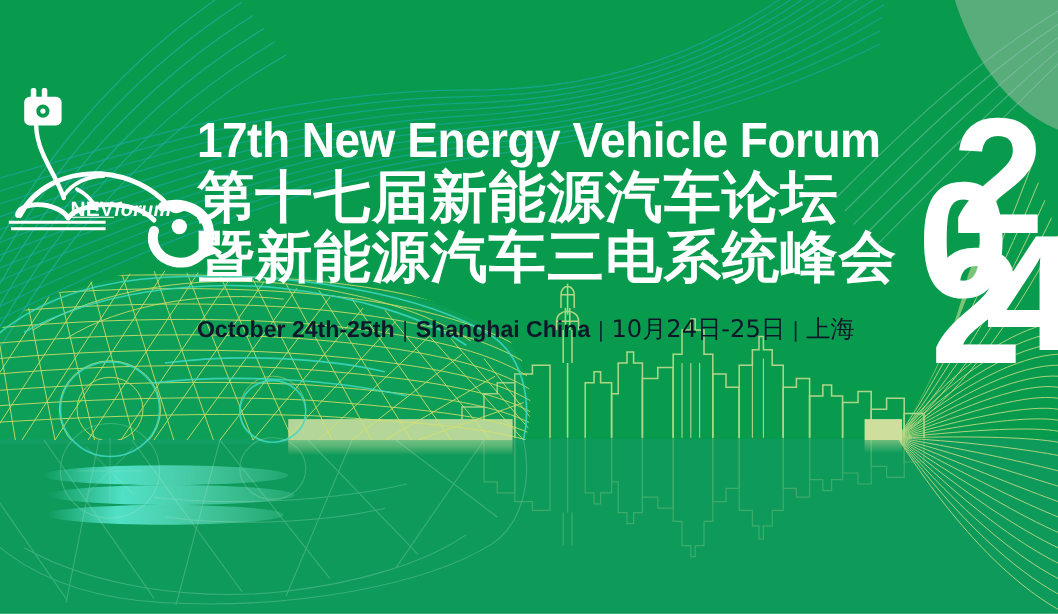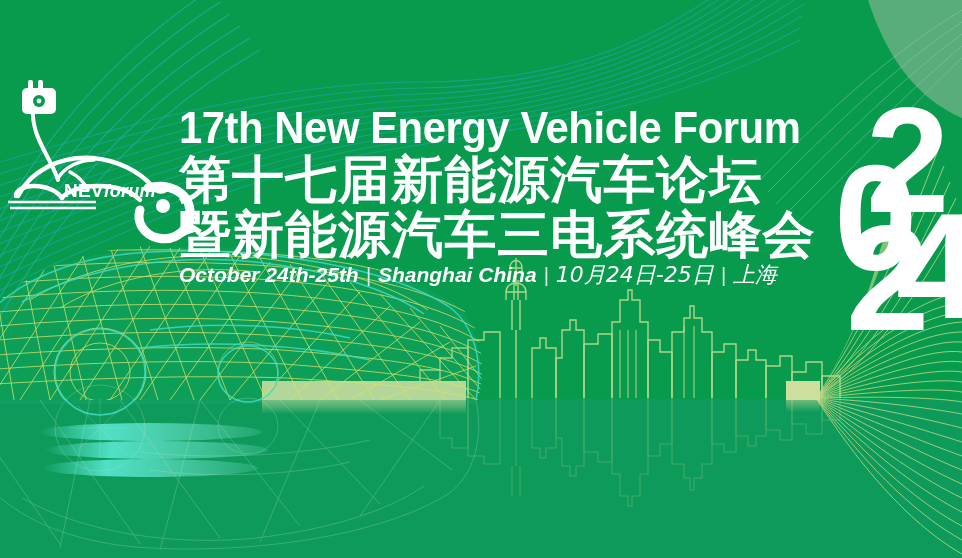--- a/index.html
+++ b/index.html
@@ -57,48 +57,47 @@
     font-weight:bold;
     font-size:51px;
     line-height:55px;
     letter-spacing:1px;
     white-space:nowrap;
     transform:scaleX(1.02);
     transform-origin:left center;
   }
   #title-cn-2{font-size:51px;}
   #date-line{
-    margin-top:1px;
-    color:#ffffff;
+    margin-top:26px;
+    color:#0f172a;
     font-family:"Liberation Sans Narrow","Liberation Sans",sans-serif;
     font-weight:bold;
     font-size:21px;
     line-height:24px;
     white-space:nowrap;
-    font-style:italic;
   }
   #date-line .sep{
     font-weight:normal;
     opacity:.85;
     padding:0 7px;
     font-size:20px;
   }
   #date-line .cn{
     font-family:"DejaVu Sans","Liberation Serif",serif;
     font-weight:normal;
     font-size:22px;
   }
 
   
   #logo-wordmark{
     position:absolute;left:64px;top:180px;
     color:#ffffff;font-size:19px;letter-spacing:.2px;
     font-family:"Liberation Sans","DejaVu Sans",sans-serif;
   }
-  #logo-wordmark .nev{font-weight:bold;}
+  #logo-wordmark .nev{font-weight:bold;text-decoration:underline;}
   #logo-wordmark .forum{font-weight:bold;font-size:18px;font-style:italic;}
 </style>
 </head>
 <body>
 
 <div id="poster">
 
   <div id="reflection-band"></div>
 
   <svg class="layer" viewBox="0 0 962 558">

